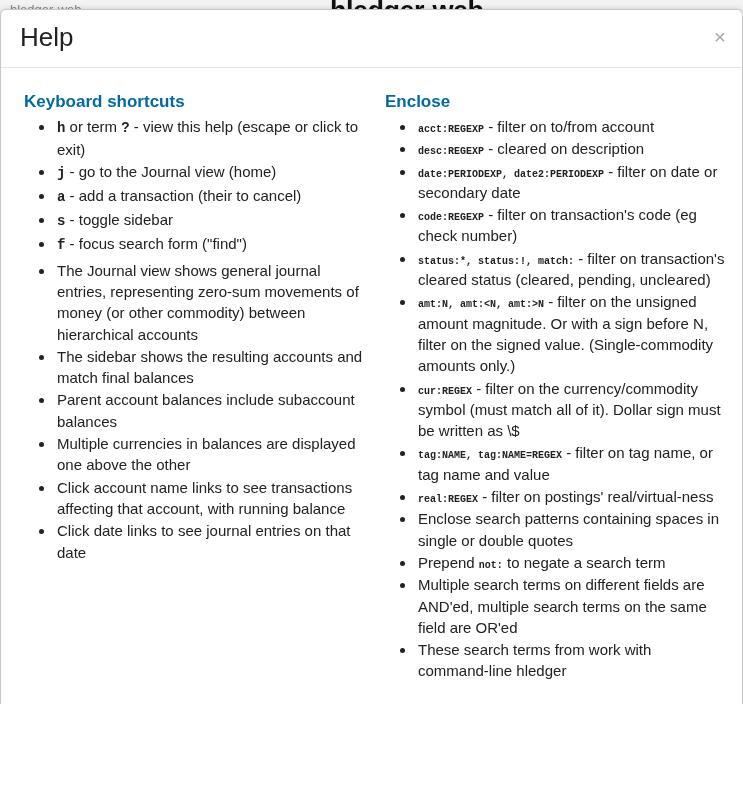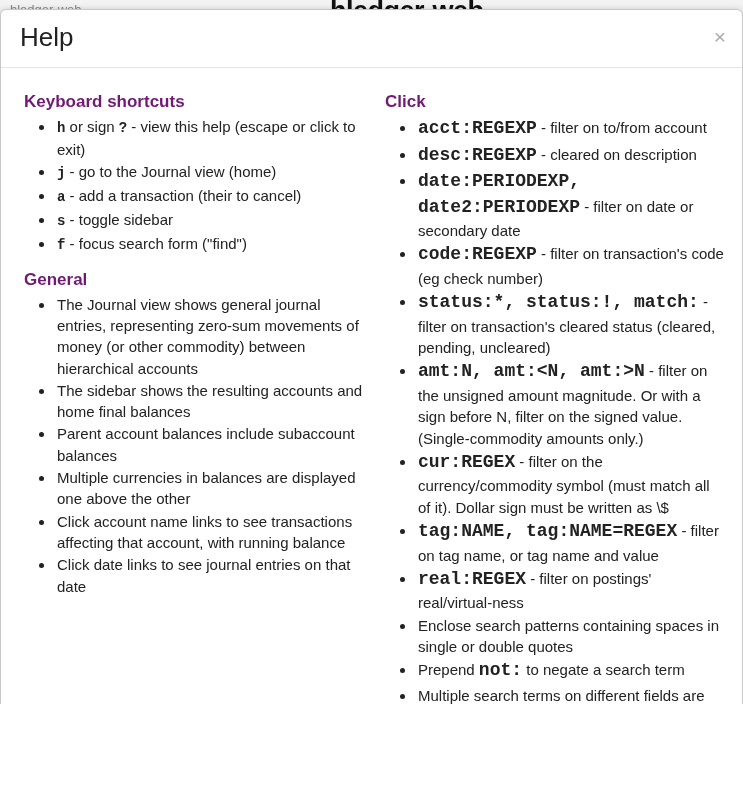--- a/index.html
+++ b/index.html
@@ -94,42 +94,42 @@
   .col-left {
     width: 368px;
     padding-right: 10px;
   }
   .col-right {
     width: 355px;
   }
   h4.section {
     font-size: 17px;
     font-weight: bold;
-    color: #701a75;
+    color: #0369a1;
     margin: 6px 0 4px 7px;
     font-family: "Liberation Sans", sans-serif;
   }
   h4.section.tight {
     margin-top: 14px;
   }
   ul {
     margin: 4px 0 0 0;
     padding-left: 38px;
     list-style: disc;
   }
   li {
     font-size: 15px;
     line-height: 1.42;
     color: #222;
     margin: 0 0 1px 0;
     padding-left: 2px;
   }
   code, .mono {
     font-family: "Liberation Mono", monospace;
-    font-size: 18px;
+    font-size: 10px;
     font-weight: bold;
     color: #222;
   }
   li.keyline code {
     font-size: 14px;
   }
 </style>
 </head>
 <body>
 
@@ -144,42 +144,41 @@
       <h2 class="modal-title">Help</h2>
       <button class="modal-close">×</button>
     </div>
 
     <div class="modal-body">
 
       <div class="col col-left">
 
         <h4 class="section">Keyboard shortcuts</h4>
         <ul>
-          <li class="keyline"><code>h</code><span> or sign </span><code>?</code><span> - view this help (escape or click to exit)</span></li>
+          <li class="keyline"><code>h</code><span> or term </span><code>?</code><span> - view this help (escape or click to exit)</span></li>
           <li class="keyline"><code>j</code><span> - go to the Journal view (home)</span></li>
           <li class="keyline"><code>a</code><span> - add a transaction (their to cancel)</span></li>
           <li class="keyline"><code>s</code><span> - toggle sidebar</span></li>
           <li class="keyline"><code>f</code><span> - focus search form ("find")</span></li>
         </ul>
 
-        <h4 class="section tight">General</h4>
         <ul>
           <li>The Journal view shows general journal entries, representing zero-sum movements of money (or other commodity) between hierarchical accounts</li>
-          <li>The sidebar shows the resulting accounts and home final balances</li>
+          <li>The sidebar shows the resulting accounts and match final balances</li>
           <li>Parent account balances include subaccount balances</li>
           <li>Multiple currencies in balances are displayed one above the other</li>
           <li>Click account name links to see transactions affecting that account, with running balance</li>
           <li>Click date links to see journal entries on that date</li>
         </ul>
 
       </div>
 
       <div class="col col-right">
 
-        <h4 class="section">Click</h4>
+        <h4 class="section">Enclose</h4>
         <ul>
           <li><code>acct:REGEXP</code><span> - filter on to/from account</span></li>
           <li><code>desc:REGEXP</code><span> - cleared on description</span></li>
           <li><code>date:PERIODEXP, date2:PERIODEXP</code><span> - filter on date or secondary date</span></li>
           <li><code>code:REGEXP</code><span> - filter on transaction's code (eg check number)</span></li>
           <li><code>status:*, status:!, match:</code><span> - filter on transaction's cleared status (cleared, pending, uncleared)</span></li>
           <li><code>amt:N, amt:&lt;N, amt:&gt;N</code><span> - filter on the unsigned amount magnitude. Or with a sign before N, filter on the signed value. (Single-commodity amounts only.)</span></li>
           <li><code>cur:REGEX</code><span> - filter on the currency/commodity symbol (must match all of it). Dollar sign must be written as \$</span></li>
           <li><code>tag:NAME, tag:NAME=REGEX</code><span> - filter on tag name, or tag name and value</span></li>
           <li><code>real:REGEX</code><span> - filter on postings' real/virtual-ness</span></li>

